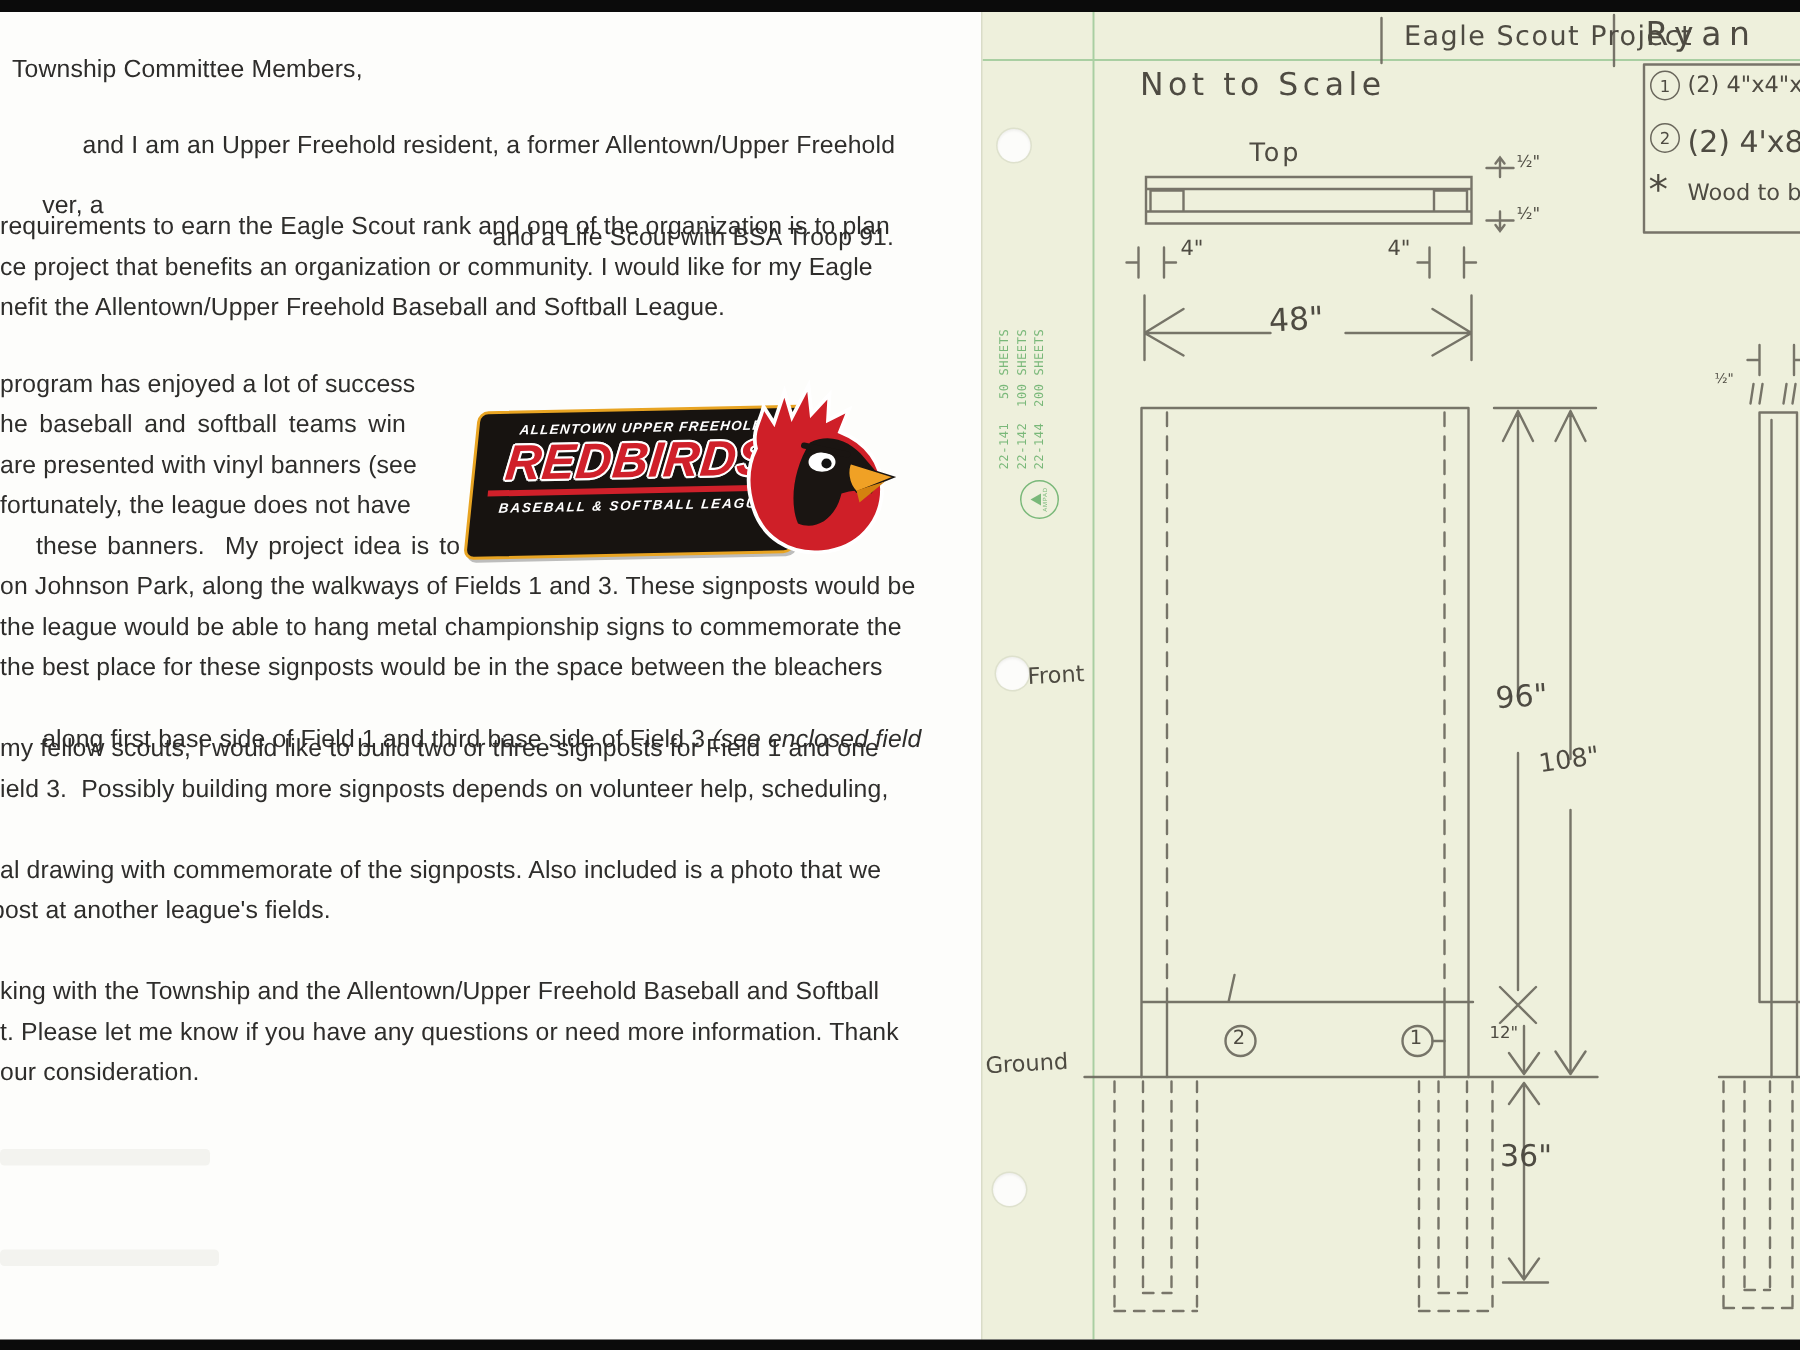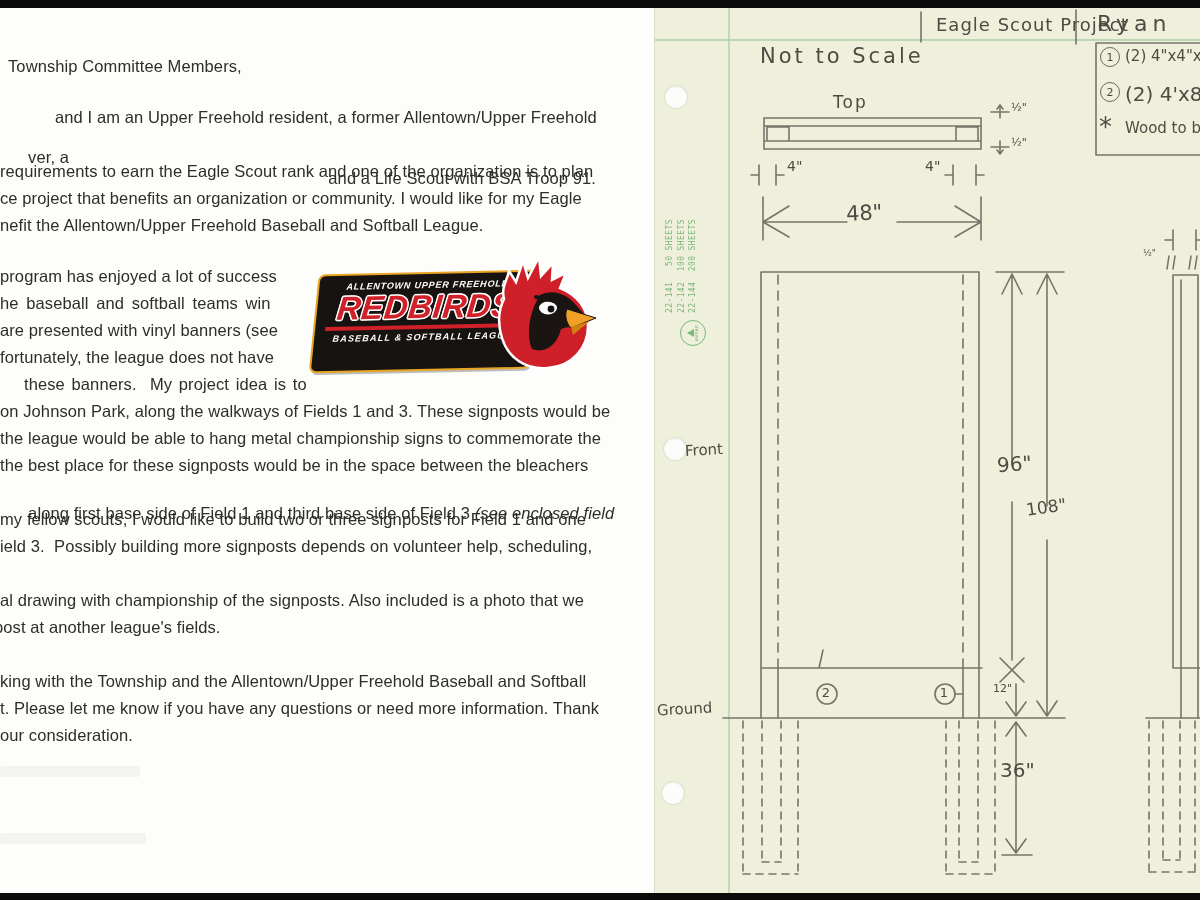--- a/index.html
+++ b/index.html
@@ -3,21 +3,21 @@
 <meta charset="utf-8">
 <style>
   html,body{margin:0;padding:0;background:#222;}
   .page{position:relative;width:1200px;height:900px;background:#fcfcfa;overflow:hidden;font-family:"Liberation Sans",sans-serif;}
   .bar{position:absolute;left:0;width:1200px;background:#0b0b0b;}
   .bar.top{top:0;height:8px;}
   .bar.bottom{top:893px;height:7px;}
 
   
   .letter{position:absolute;left:0;top:8px;width:654px;height:885px;background:#fdfdfb;overflow:hidden;color:#2e2d2b;}
-  .letter .ln{position:absolute;font-size:16.5px;line-height:21px;white-space:pre;letter-spacing:.1px;margin-top:20px;}
+  .letter .ln{position:absolute;font-size:16.5px;line-height:21px;white-space:pre;letter-spacing:.1px;}
   .letter .it{font-style:italic;}
   .smudge{position:absolute;background:#f3f3ef;border-radius:3px;}
 
   
   .logo{position:absolute;left:312px;top:243px;width:288px;height:128px;}
   .badge{position:absolute;left:2px;top:21px;width:220px;height:99px;background:#171310;border:2px solid #e8a422;border-radius:7px;transform:skewX(-7deg) rotate(-1.2deg);box-shadow:2px 2px 0 rgba(0,0,0,.25);padding-top:6px;box-sizing:border-box;text-align:center;}
   .badge .t1{color:#fff;font-size:9px;font-weight:bold;font-style:italic;letter-spacing:.8px;white-space:nowrap;}
   .badge .t2{color:#d0202a;font-size:33px;font-weight:bold;font-style:italic;letter-spacing:.5px;line-height:34px;white-space:nowrap;
     text-shadow:-1.5px 0 #fff,1.5px 0 #fff,0 -1.5px #fff,0 1.5px #fff,-1px -1px #fff,1px 1px #fff,-1px 1px #fff,1px -1px #fff;}
   .badge .rule{height:3.5px;background:#d0202a;margin:1px 10px 3px 10px;}
@@ -64,21 +64,21 @@
 
     <div class="ln" style="left:0;top:373px;">on Johnson Park, along the walkways of Fields 1 and 3. These signposts would be</div>
     <div class="ln" style="left:0;top:400px;">the league would be able to hang metal championship signs to commemorate the</div>
     <div class="ln" style="left:0;top:427px;">the best place for these signposts would be in the space between the bleachers</div>
     <div class="ln" style="left:0;top:454px;">
       <span>along first base side of Field 1 and third base side of Field 3 </span><span class="it">(see enclosed field</span>
     </div>
     <div class="ln" style="left:0;top:481px;">my fellow scouts, I would like to build two or three signposts for Field 1 and one</div>
     <div class="ln" style="left:0;top:508px;">ield 3.  Possibly building more signposts depends on volunteer help, scheduling,</div>
 
-    <div class="ln" style="left:0;top:562px;">al drawing with championship of the signposts. Also included is a photo that we</div>
+    <div class="ln" style="left:0;top:562px;">al drawing with commemorate of the signposts. Also included is a photo that we</div>
     <div class="ln" style="left:-6px;top:589px;">post at another league's fields.</div>
 
     <div class="ln" style="left:0;top:643px;">king with the Township and the Allentown/Upper Freehold Baseball and Softball</div>
     <div class="ln" style="left:0;top:670px;">t. Please let me know if you have any questions or need more information. Thank</div>
     <div class="ln" style="left:0;top:697px;">our consideration.</div>
 
     <div class="smudge" style="left:0;top:758px;width:140px;height:11px;"></div>
     <div class="smudge" style="left:0;top:825px;width:146px;height:11px;"></div>
 
     <div class="logo">

